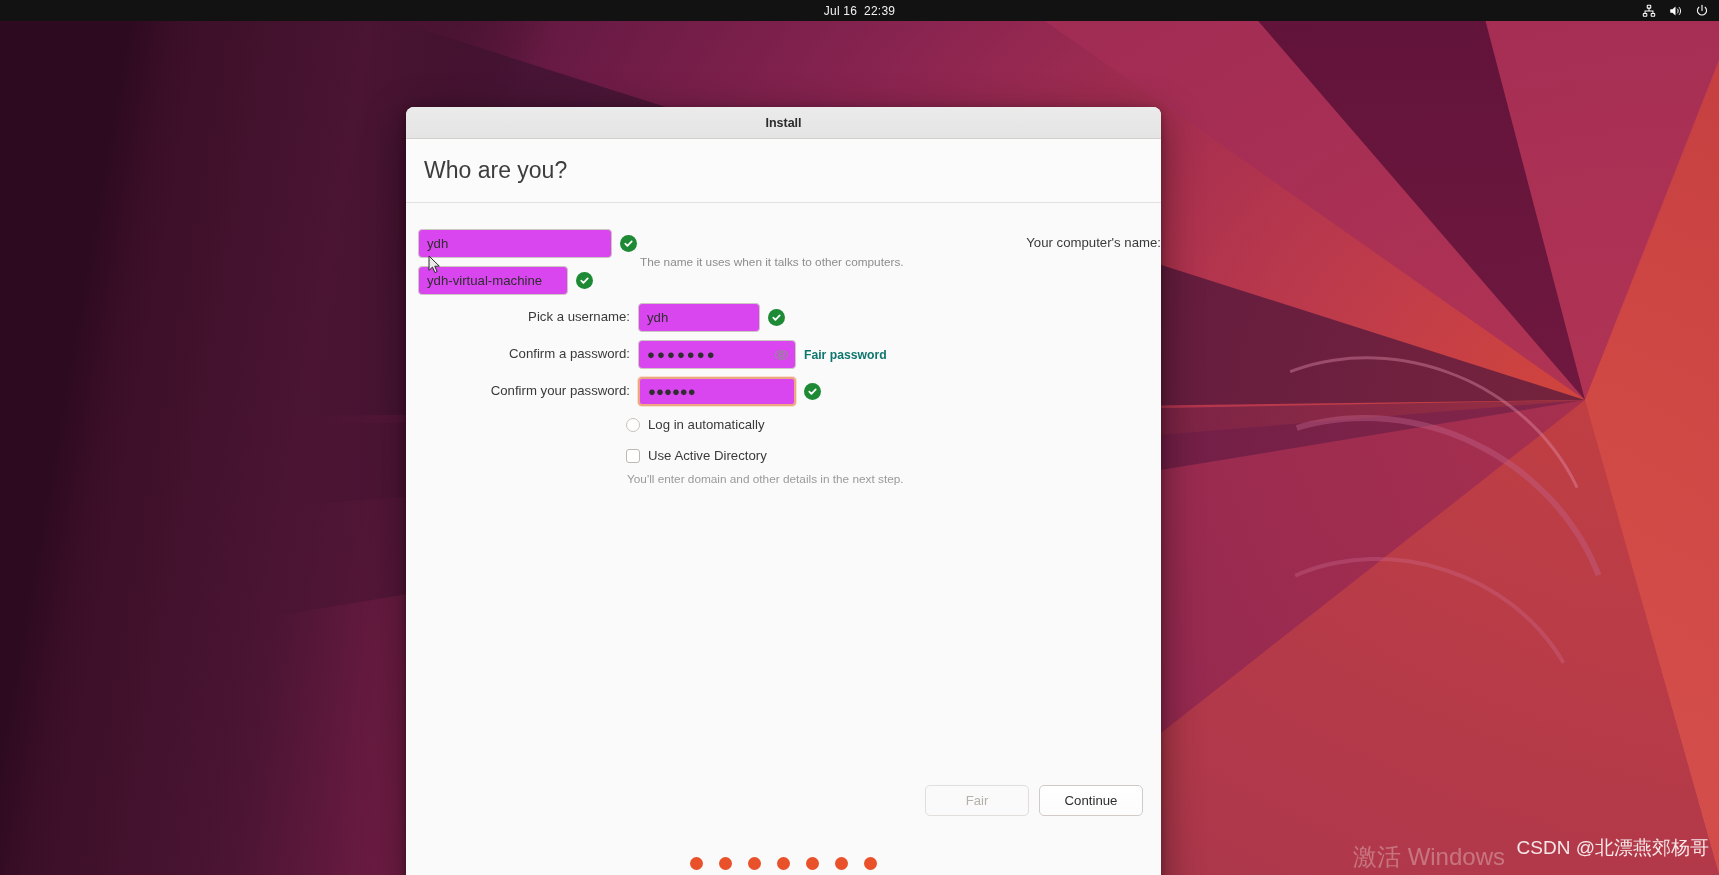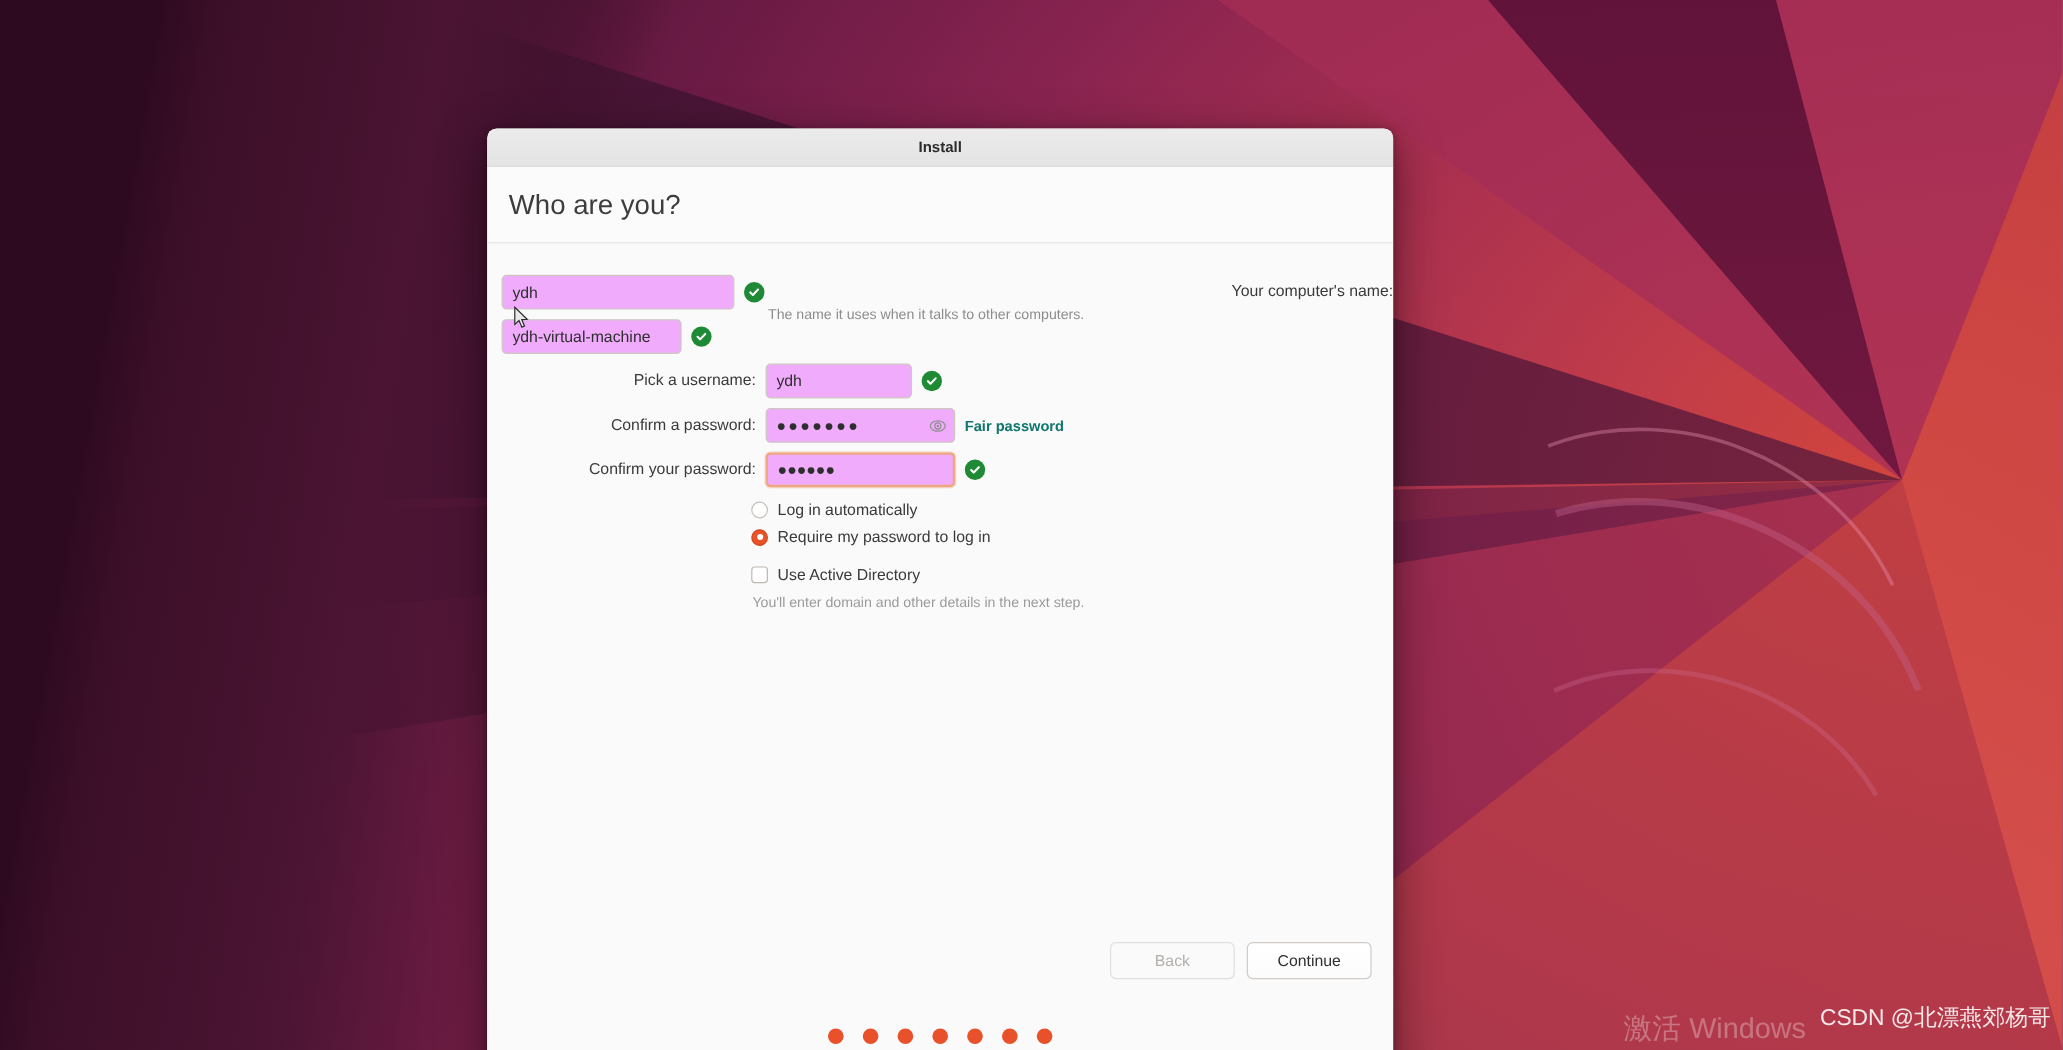--- a/index.html
+++ b/index.html
@@ -184,21 +184,21 @@
   .fcontrol {
     display: flex;
     align-items: center;
     gap: 8px;
     height: 37px;
   }
   .txtinput {
     height: 29px;
     border: 1px solid #cdc7c2;
     border-radius: 4px;
-    background: #f0abfc;
+    background: #d946ef;
     font-family: "Liberation Sans", sans-serif;
     font-size: 13.2px;
     color: #2e2e2e;
     padding: 0 8px;
     outline: none;
   }
   .txtinput::placeholder { color: #9b9b9b; }
   .w-name  { width: 302px; }
   .w-host  { width: 150px; }
   .w-user  { width: 122px; }
@@ -380,20 +380,46 @@
   <div class="wp-layer wedge wedge-e"></div>
   <div class="wp-layer wedge wedge-f"></div>
   <div class="wp-layer wedge wedge-g"></div>
   <div class="wp-layer wedge wedge-h"></div>
   <div class="swoosh swoosh-1"></div>
   <div class="swoosh swoosh-2"></div>
   <div class="swoosh swoosh-3"></div>
   <div class="wp-layer wedge wedge-a"></div>
   <div class="wp-layer wp-left-dark"></div>
 
+  <div id="top-panel">
+    <div id="panel-clock">Jul 16  22:39</div>
+    <div id="panel-tray">
+      <span class="tray-icon">
+        <svg width="14" height="14" viewBox="0 0 16 16" fill="none" stroke="#ffffff" stroke-width="1.2">
+          <rect x="6" y="1.5" width="4" height="3.2" rx="0.5"></rect>
+          <rect x="1.5" y="10.8" width="4" height="3.2" rx="0.5"></rect>
+          <rect x="10.5" y="10.8" width="4" height="3.2" rx="0.5"></rect>
+          <path d="M8 4.7 L8 8 M3.5 10.8 L3.5 8 L12.5 8 L12.5 10.8"></path>
+        </svg>
+      </span>
+      <span class="tray-icon">
+        <svg width="15" height="14" viewBox="0 0 16 16">
+          <path d="M2 6 H4.5 L8 2.8 V13.2 L4.5 10 H2 Z" fill="#ffffff"></path>
+          <path d="M10.2 5.6 C11.4 6.6 11.4 9.4 10.2 10.4" stroke="#ffffff" stroke-width="1.1" fill="none" stroke-linecap="round"></path>
+          <path d="M12.2 3.8 C14.4 5.6 14.4 10.4 12.2 12.2" stroke="#ffffff" stroke-width="1.1" fill="none" stroke-linecap="round"></path>
+        </svg>
+      </span>
+      <span class="tray-icon">
+        <svg width="14" height="14" viewBox="0 0 16 16" fill="none" stroke="#ffffff" stroke-width="1.25" stroke-linecap="round">
+          <path d="M8 1.6 V7.4"></path>
+          <path d="M4.4 3.7 A5.2 5.2 0 1 0 11.6 3.7"></path>
+        </svg>
+      </span>
+    </div>
+  </div>
 
   <div id="install-window">
 
     <div id="titlebar">
       <span id="titlebar-title">Install</span>
     </div>
 
     <div id="page-header">
       <h1 id="page-title">Who are you?</h1>
     </div>
@@ -456,36 +482,32 @@
             </svg>
           </span>
         </div>
       </div>
 
       <div class="options">
         <div class="optrow">
           <span class="radio"></span>
           <span class="optlabel">Log in automatically</span>
         </div>
-        <div class="optrow">
-          <span class="radio checked" style="background: rgb(232, 81, 42);"></span>
-          <span class="optlabel">Require my password to log in</span>
-        </div>
 
         <div class="optgroup-gap"></div>
 
         <div class="optrow">
           <span class="checkbox"></span>
           <span class="optlabel">Use Active Directory</span>
         </div>
         <div class="subhint">You'll enter domain and other details in the next step.</div>
       </div>
 
       <div id="footer-buttons">
-        <button class="btn disabled">Back</button>
+        <button class="btn disabled">Fair</button>
         <button class="btn">Continue</button>
       </div>
 
       <div id="step-dots">
           <span class="dot" style="background: rgb(232, 81, 42);"></span>
           <span class="dot" style="background: rgb(232, 81, 42);"></span>
           <span class="dot" style="background: rgb(232, 81, 42);"></span>
           <span class="dot" style="background: rgb(232, 81, 42);"></span>
           <span class="dot" style="background: rgb(232, 81, 42);"></span>
           <span class="dot" style="background: rgb(232, 81, 42);"></span>

